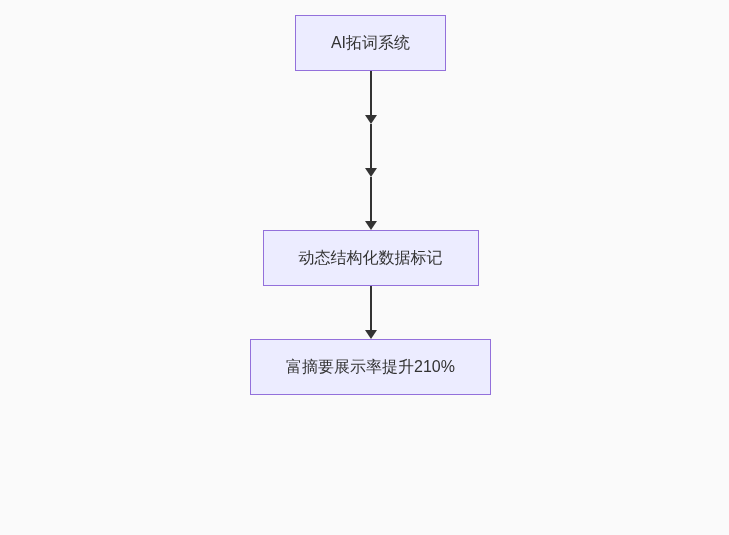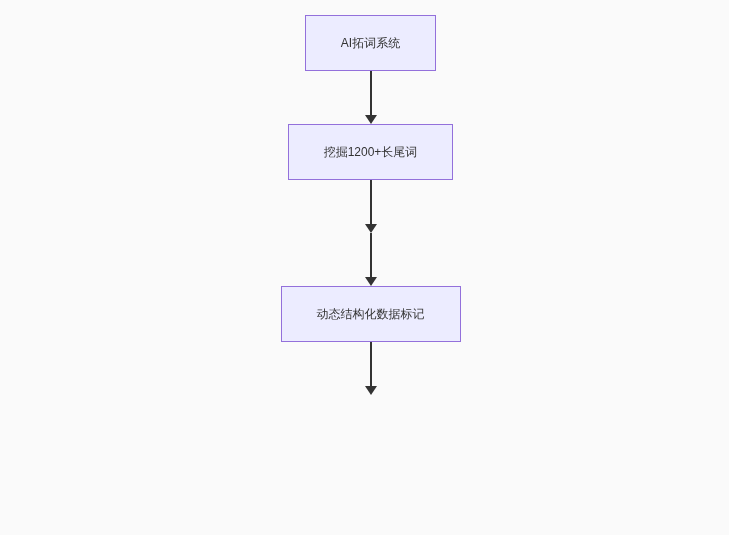--- a/index.html
+++ b/index.html
@@ -20,21 +20,21 @@
     flex-direction: column;
     align-items: center;
     padding-top: 15px;
     box-sizing: border-box;
     transform: translateX(6px);
   }
   .node {
     background: #ECECFF;
     border: 1px solid #9370DB;
     color: #333333;
-    font-size: 12px;
+    font-size: 16px;
     line-height: 20px;
     padding: 0 35px;
     height: 56px;
     display: flex;
     align-items: center;
     justify-content: center;
     box-sizing: border-box;
     white-space: nowrap;
   }
   .edge {
@@ -63,23 +63,20 @@
 
   <div class="node">
     <span>AI拓词系统</span>
   </div>
 
   <div class="edge">
     <div class="line"></div>
     <div class="head"></div>
   </div>
 
-  <div class="node">
-    <span>挖掘1200+长尾词</span>
-  </div>
 
   <div class="edge">
     <div class="line"></div>
     <div class="head"></div>
   </div>
 
 
   <div class="edge">
     <div class="line"></div>
     <div class="head"></div>
@@ -87,14 +84,17 @@
 
   <div class="node">
     <span>动态结构化数据标记</span>
   </div>
 
   <div class="edge">
     <div class="line"></div>
     <div class="head"></div>
   </div>
 
+  <div class="node">
+    <span>富摘要展示率提升210%</span>
+  </div>
 
 </div>
 
 </body></html>

